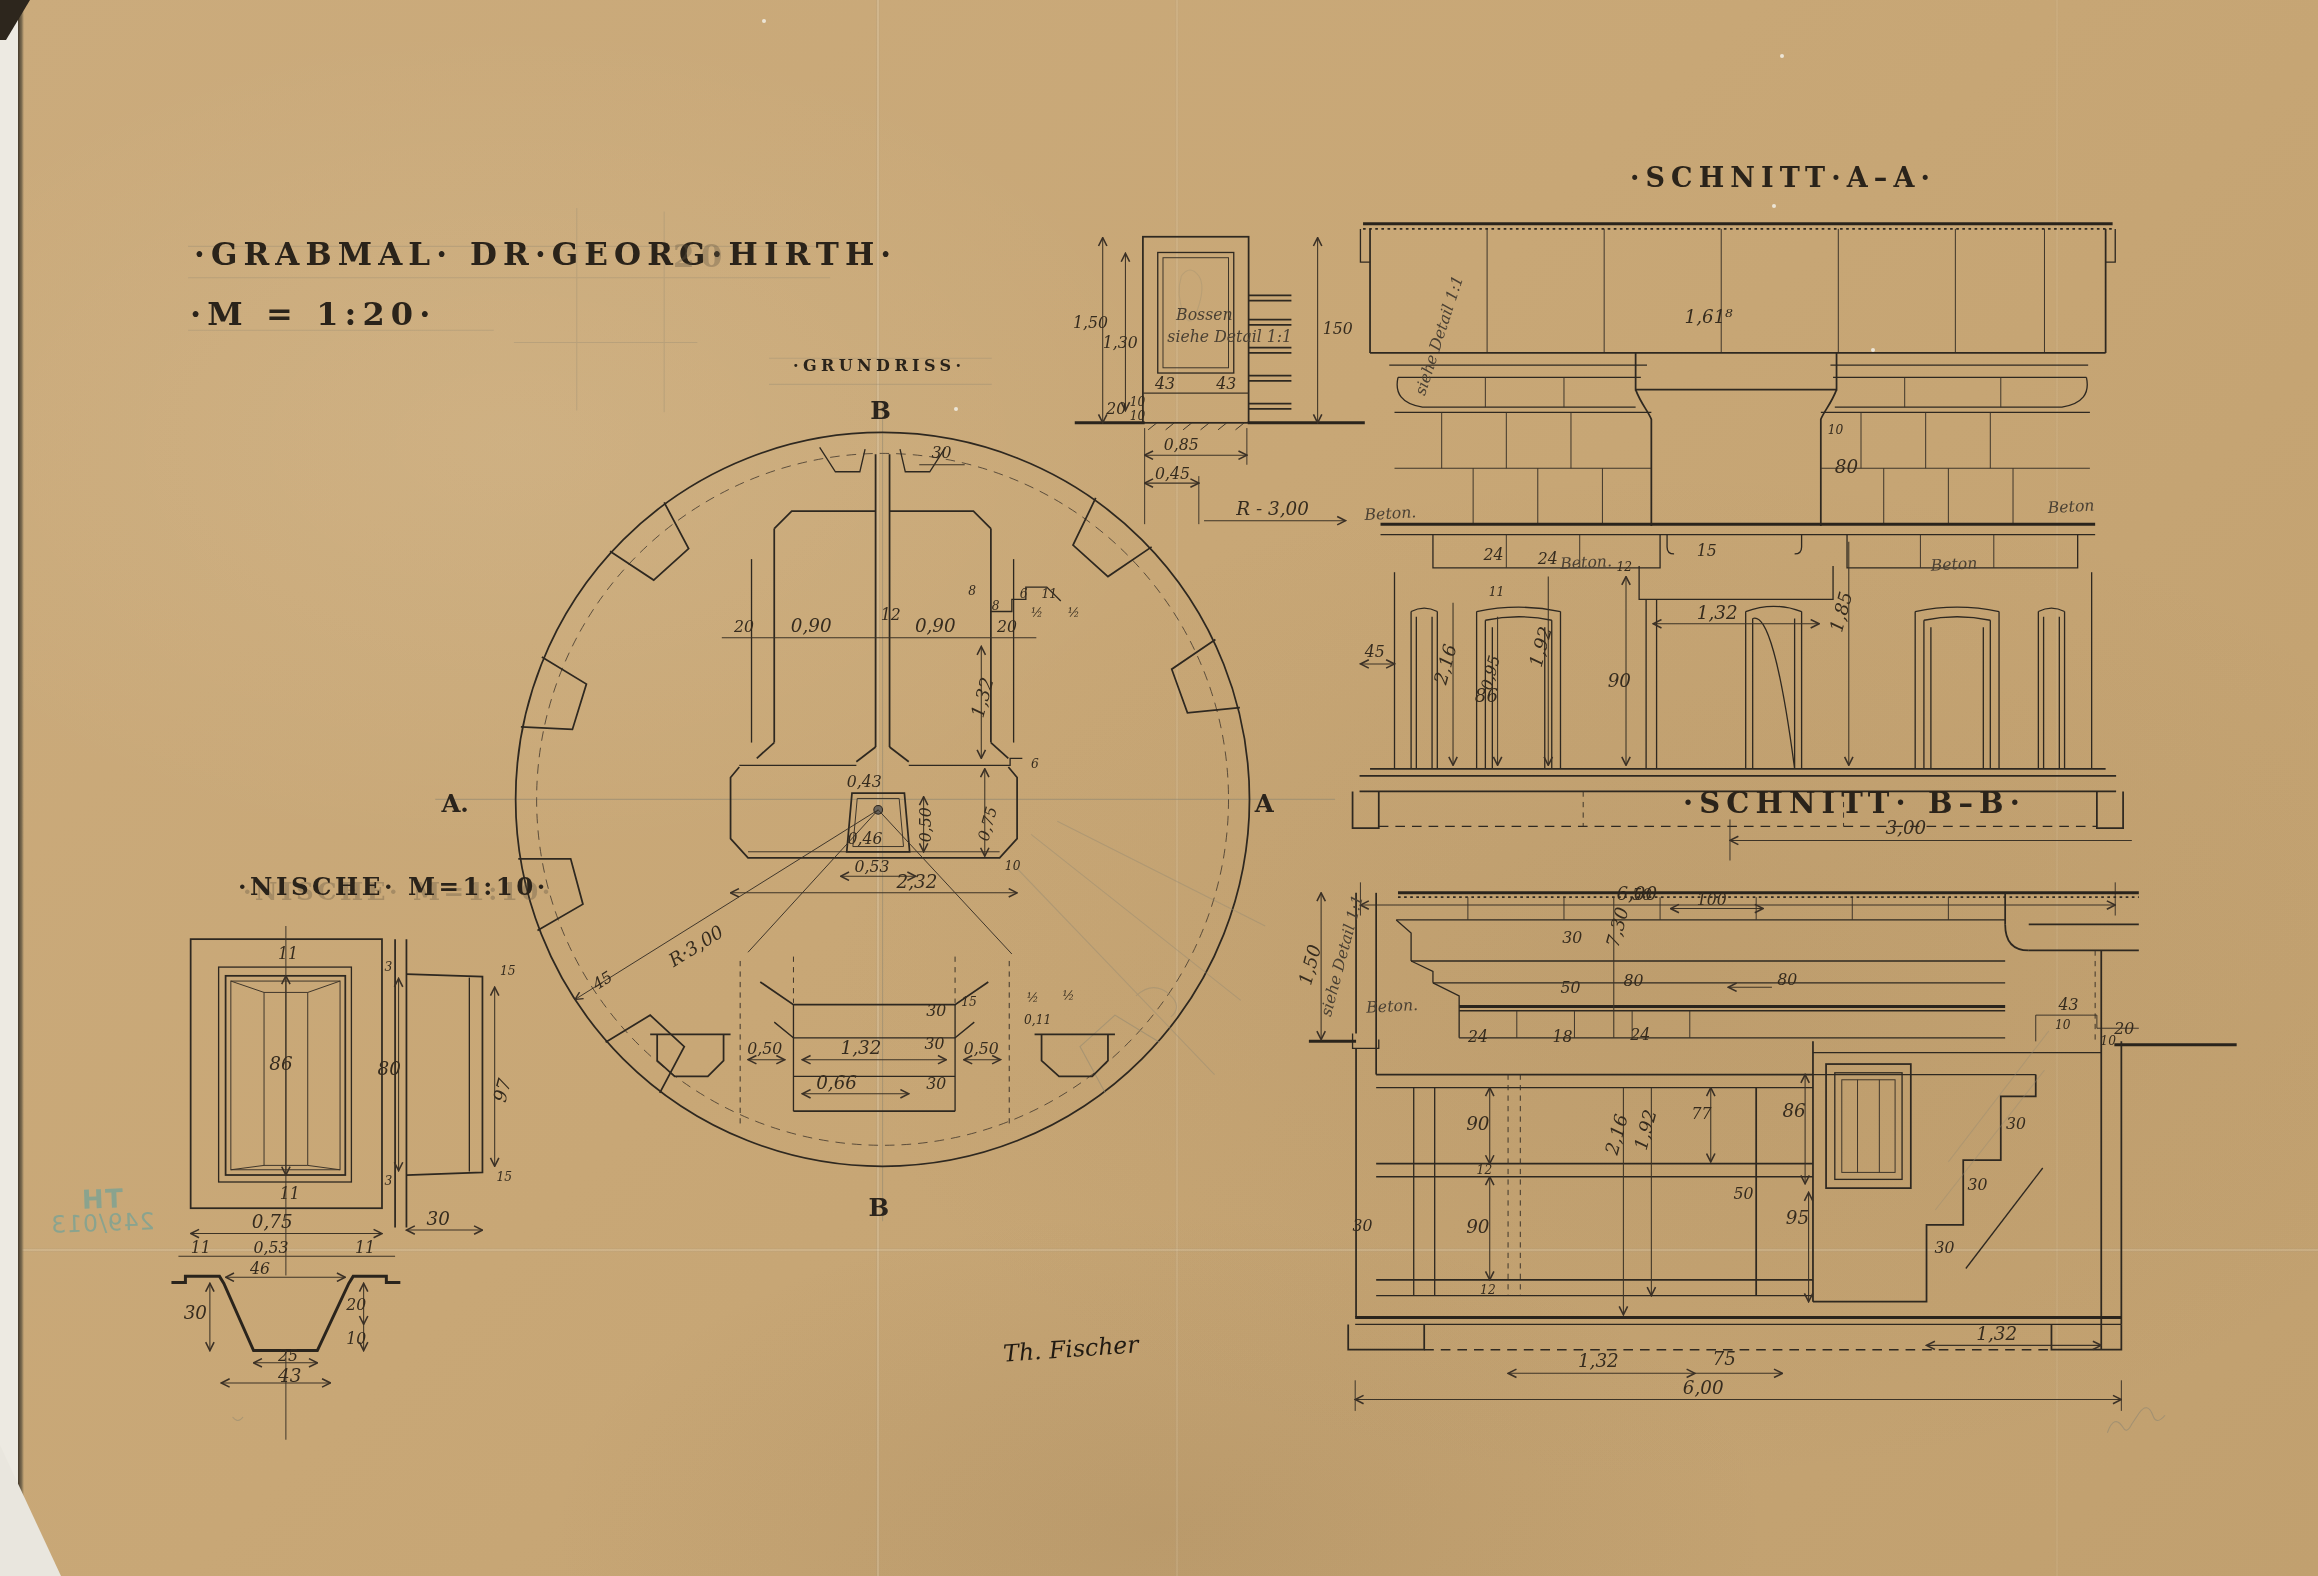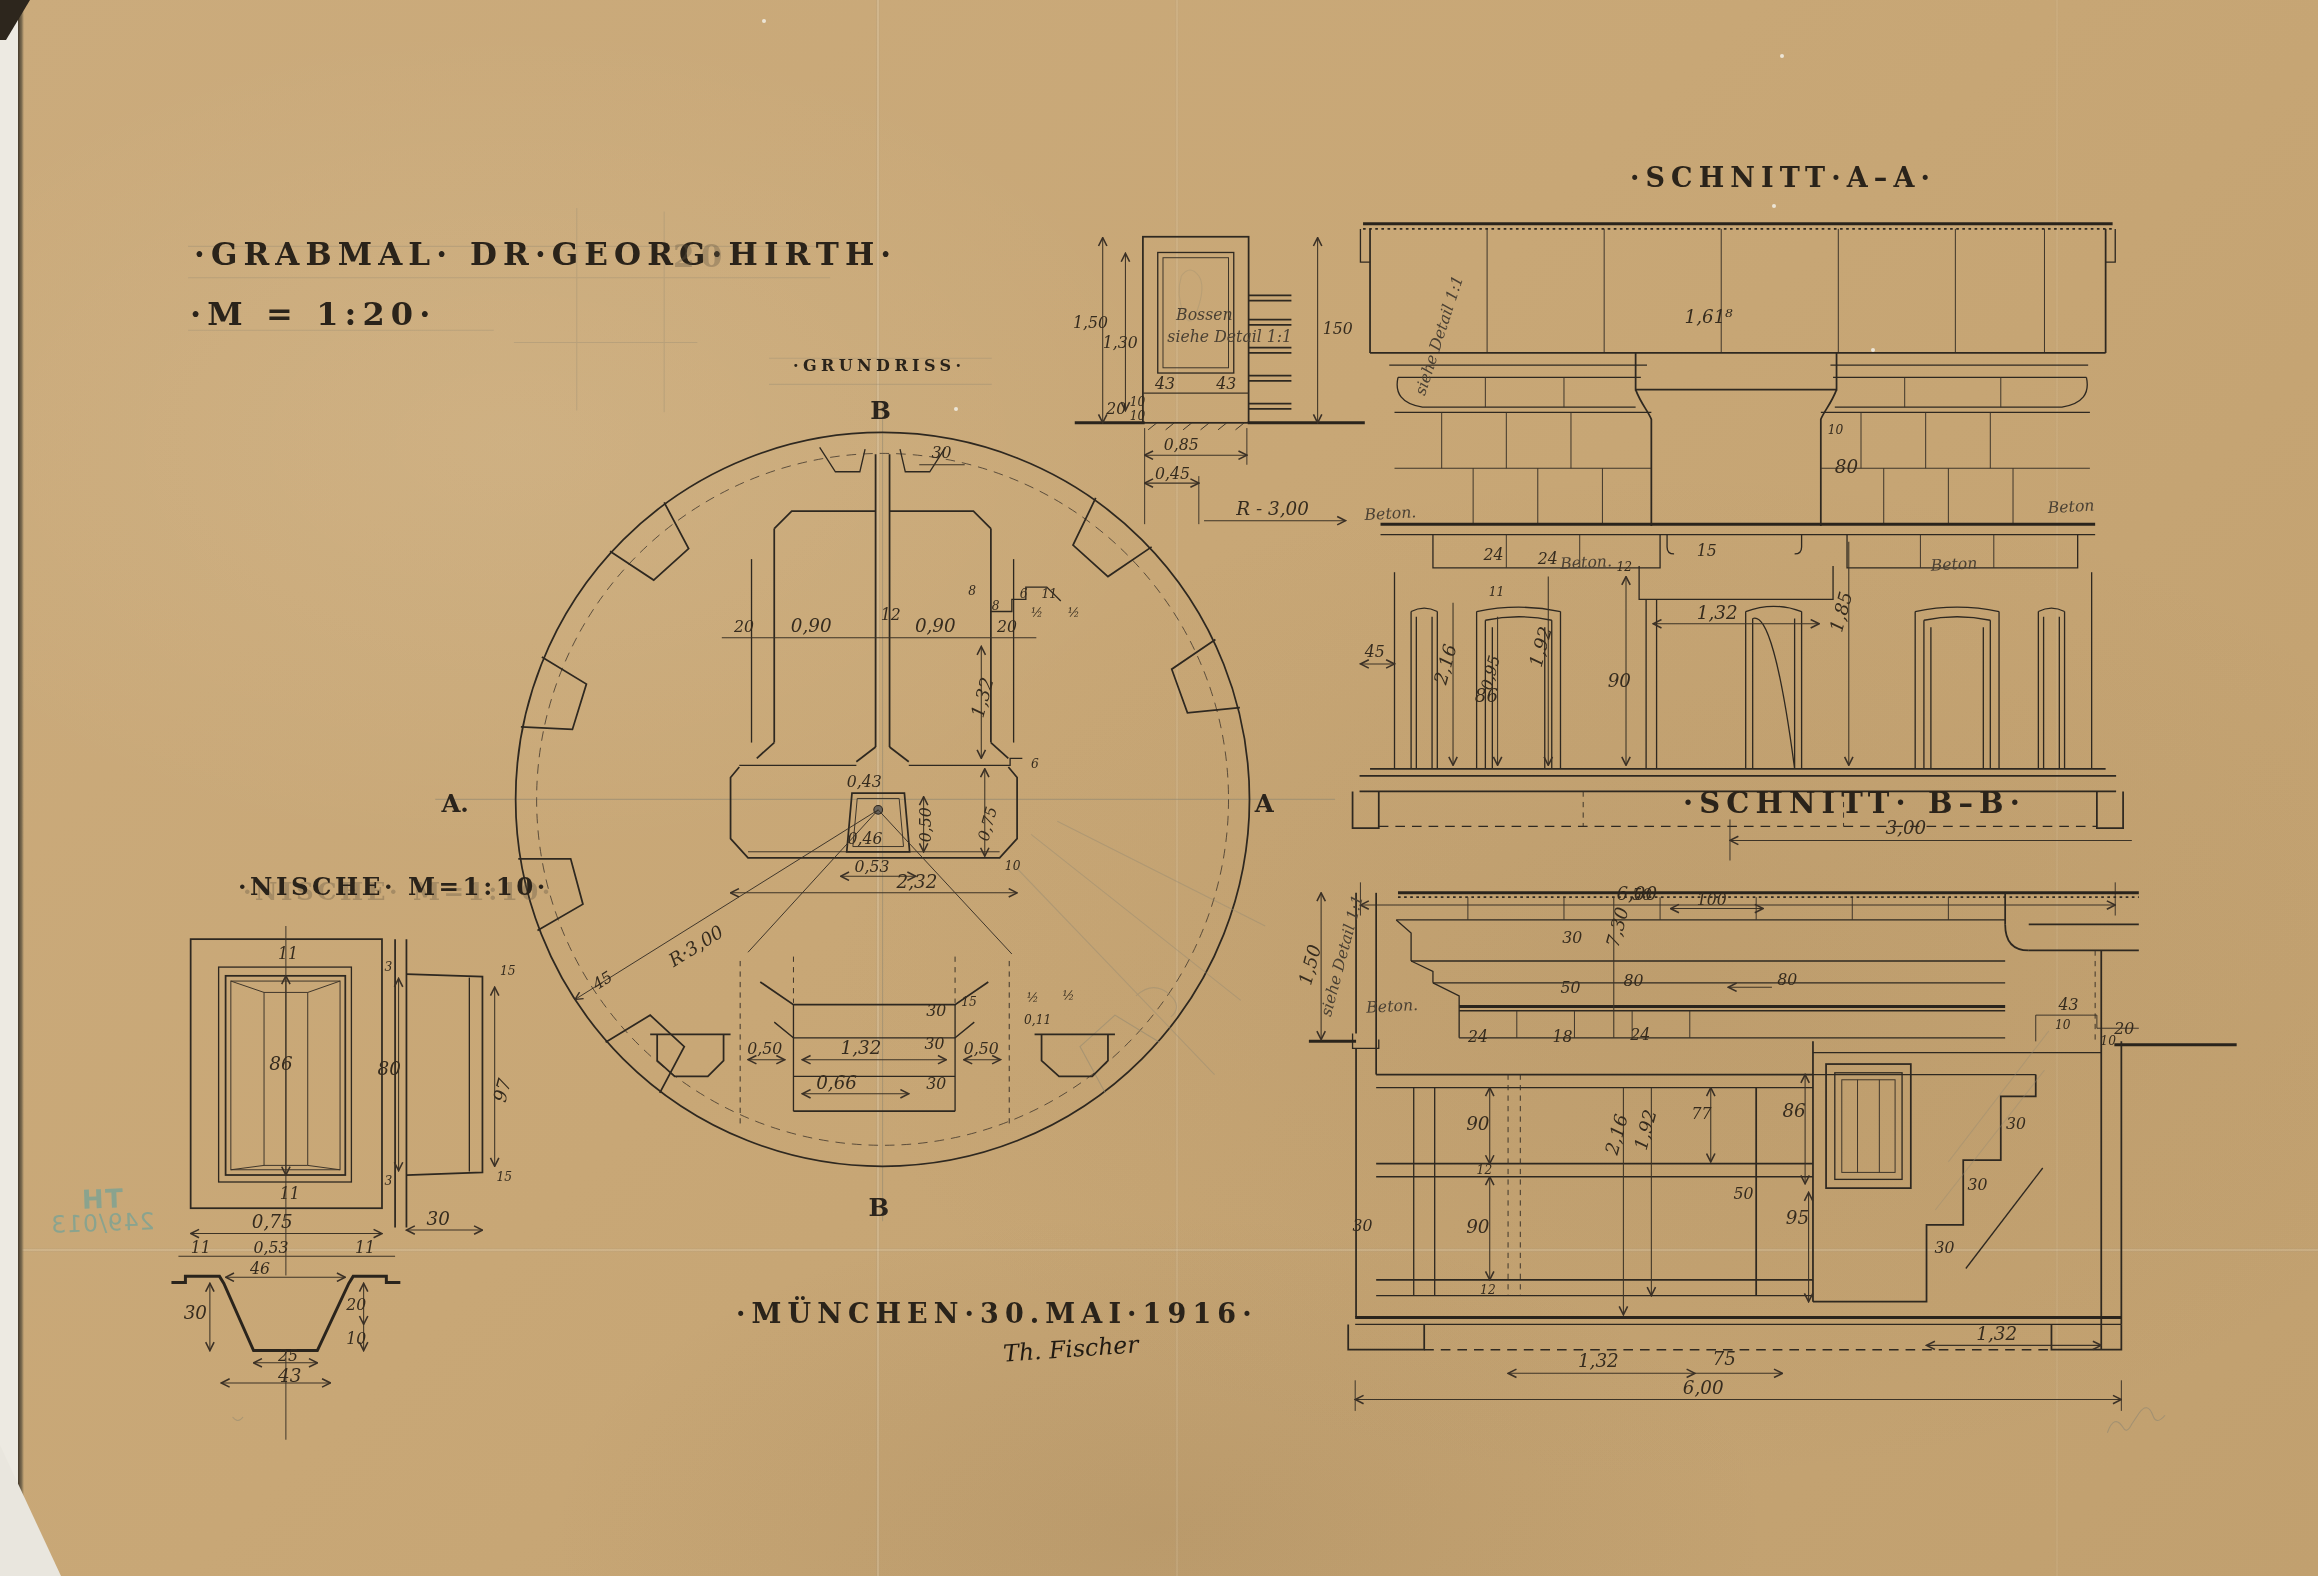--- a/index.html
+++ b/index.html
@@ -565,21 +565,20 @@
   </svg>
 
   <div class="hand-title" style="left:194px;top:236px;font-size:31px;">·GRABMAL·  DR·GEORG·HIRTH·</div>
   <div class="hand-title" style="left:190px;top:295px;font-size:32px;">·M = 1:20·</div>
   <div class="hand-title ghost" style="left:673px;top:238px;font-size:31px;">20</div>
   <div class="hand-title" style="left:793px;top:356px;font-size:16px;letter-spacing:4.4px;">·GRUNDRISS·</div>
   <div class="hand-title" style="left:1630px;top:162px;font-size:27px;">·SCHNITT·A–A·</div>
   <div class="hand-title" style="left:1635px;top:786px;font-size:29px;margin-left:48px;">·SCHNITT· B–B·</div>
   <div class="hand-title ghost" style="left:243px;top:877px;font-size:24.5px;letter-spacing:3.5px;">·NISCHE· M=1:10·</div>
   <div class="hand-title" style="left:238px;top:872px;font-size:24.5px;letter-spacing:3.5px;">·NISCHE· M=1:10·</div>
-  <div class="hand-title" style="left:736px;top:1298px;font-size:27px;">·MÜNCHEN·30.MAI·1916·</div>
   <div class="sig" style="left:1003px;top:1335px;">Th. Fischer</div>
 
   <div class="stamp" style="left:45px;top:1186px;width:114px;">
     <div class="l1">TH</div>
     <div class="l2">249/013</div>
   </div>
 
   <div class="scan-edge"></div>
   <div class="paper-edge"></div>
   <div class="corner-mark"></div>

